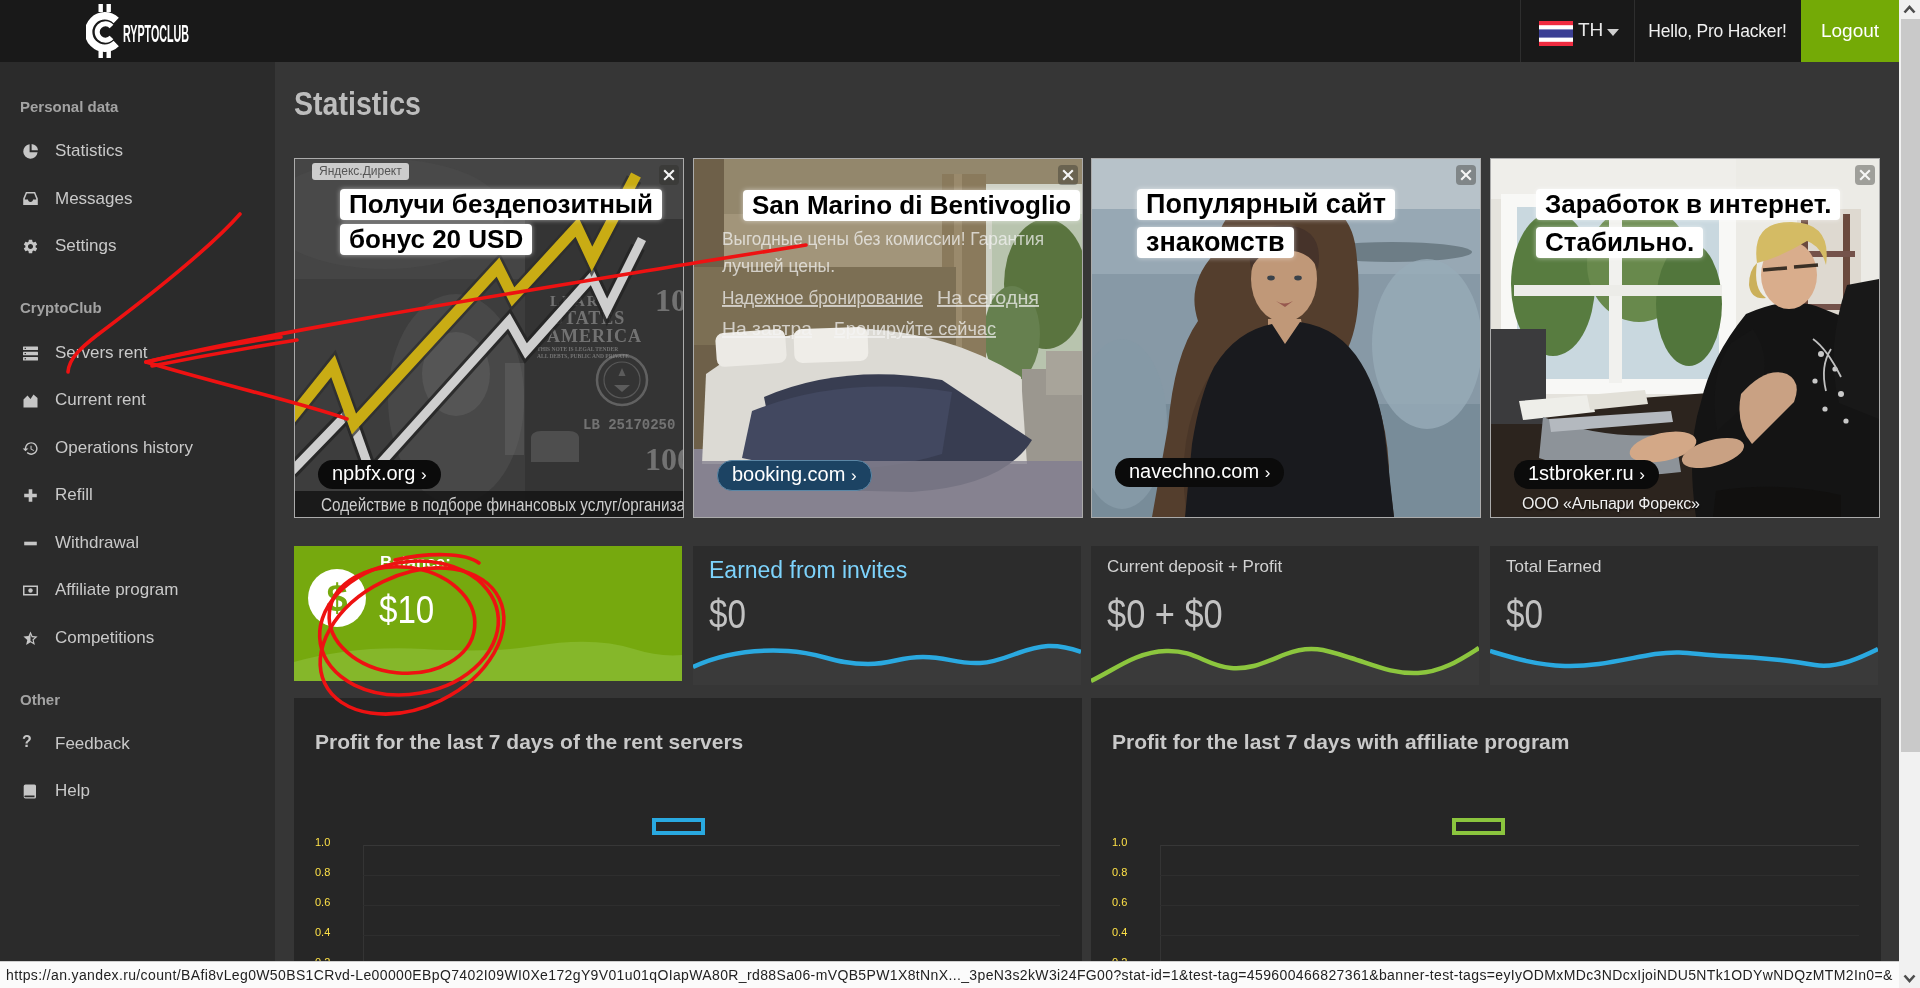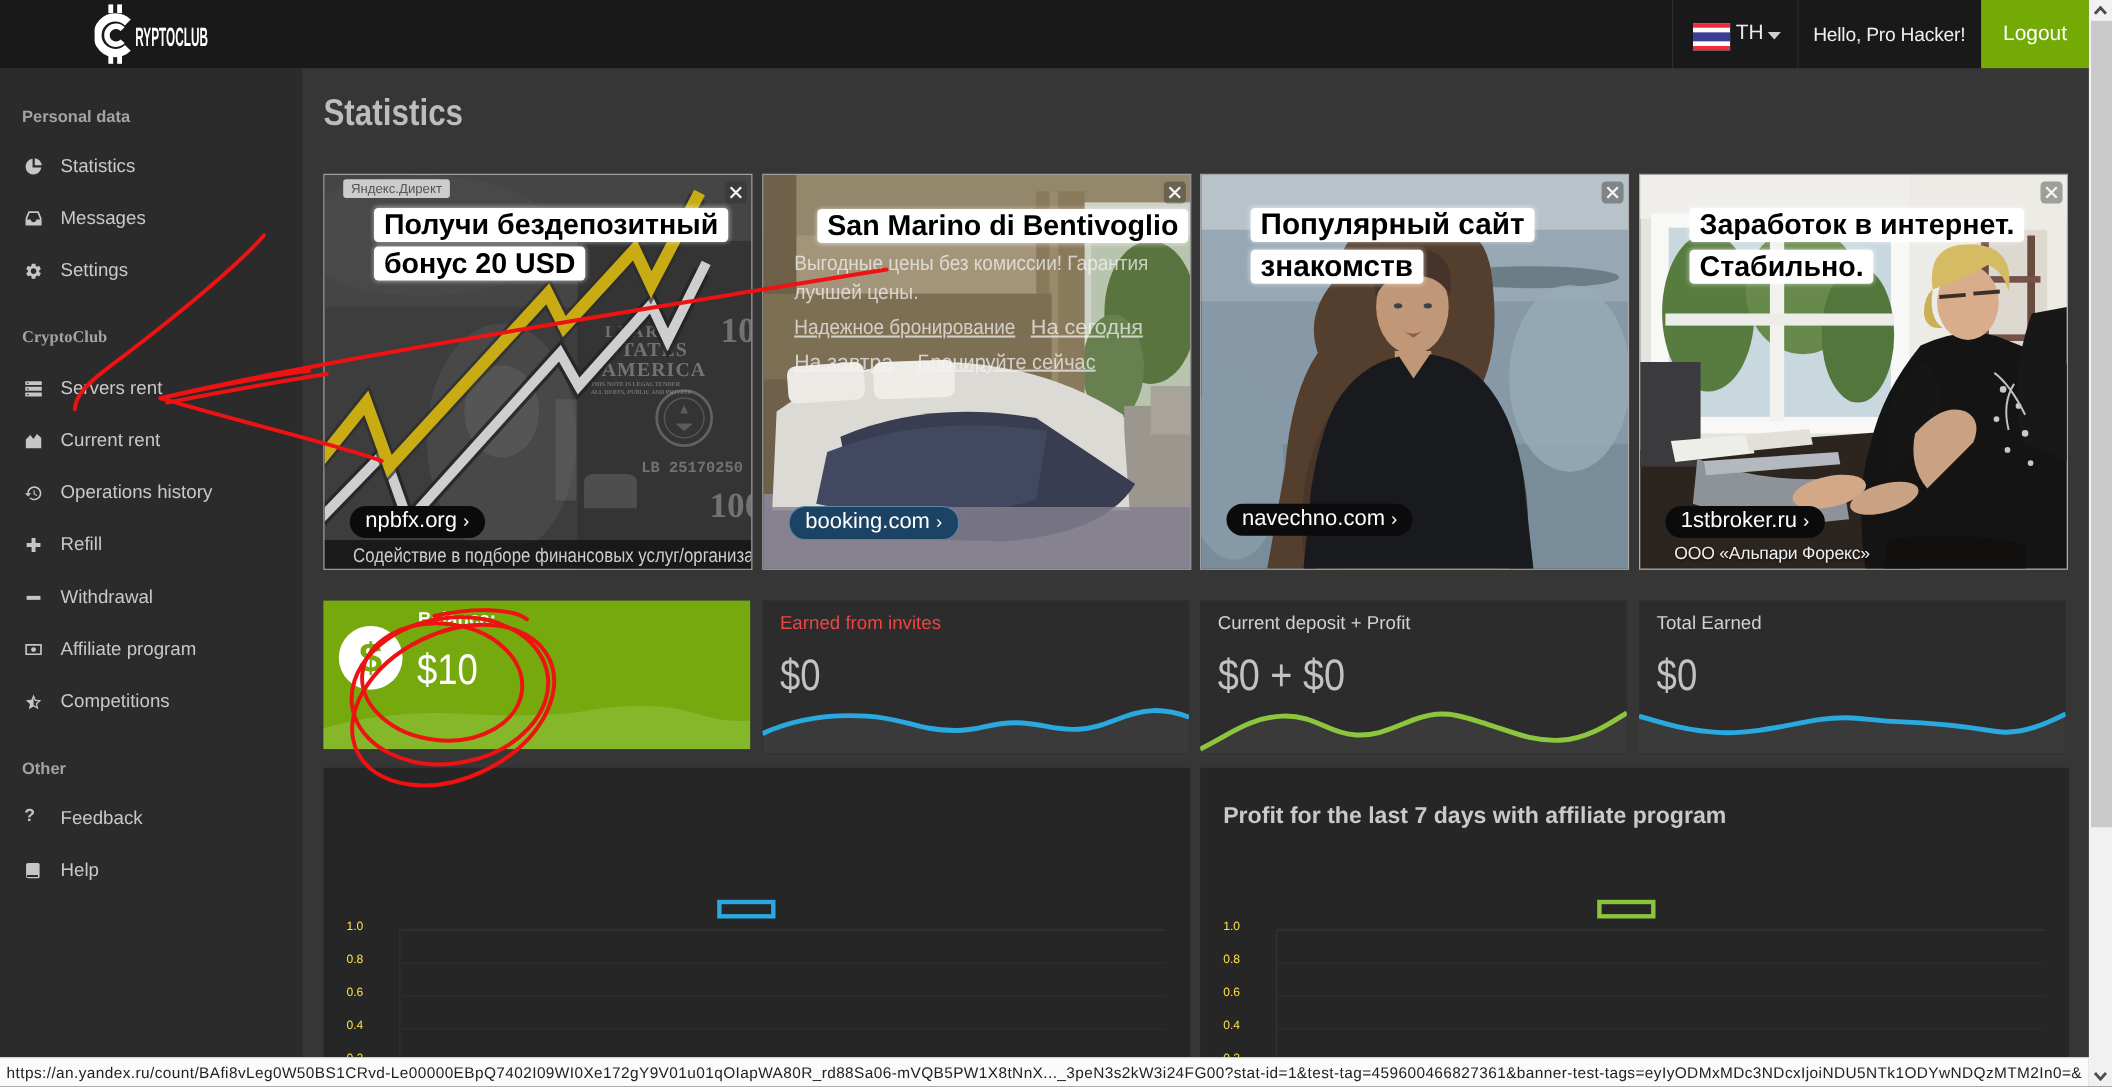--- a/index.html
+++ b/index.html
@@ -78,21 +78,21 @@
     <div class="m-item" style="top:79px;">Statistics</div>
     <svg class="m-ic" style="top:128px;" viewBox="0 0 17 17" fill="#c6c6c6">
       <path d="M13.1,2 H3.9 L1.2,8.5 V15 H15.8 V8.5 Z M14.2,9.5 H11 c0,1.4-1.1,2.5-2.5,2.5 S6,10.9 6,9.5 H2.8 V8.8 L4.9,3.6 h7.2 l2.1,5.2 Z"></path>
     </svg>
     <div class="m-item" style="top:126.5px;">Messages</div>
     <svg class="m-ic" style="top:176px;" viewBox="0 0 24 24" fill="#c6c6c6">
       <path d="M19.14 12.94c.04-.3.06-.61.06-.94 0-.32-.02-.64-.07-.94l2.03-1.58c.18-.14.23-.41.12-.61l-1.92-3.32c-.12-.22-.37-.29-.59-.22l-2.39.96c-.5-.38-1.03-.7-1.62-.94l-.36-2.54c-.04-.24-.24-.41-.48-.41h-3.84c-.24 0-.43.17-.47.41l-.36 2.54c-.59.24-1.13.57-1.62.94l-2.39-.96c-.22-.08-.47 0-.59.22L2.74 8.87c-.12.21-.08.47.12.61l2.03 1.58c-.05.3-.09.63-.09.94s.02.64.07.94l-2.03 1.58c-.18.14-.23.41-.12.61l1.92 3.32c.12.22.37.29.59.22l2.39-.96c.5.38 1.03.7 1.62.94l.36 2.54c.05.24.24.41.48.41h3.84c.24 0 .44-.17.47-.41l.36-2.54c.59-.24 1.13-.56 1.62-.94l2.39.96c.22.08.47 0 .59-.22l1.92-3.32c.12-.22.07-.47-.12-.61l-2.01-1.58zM12 15.6c-1.98 0-3.6-1.62-3.6-3.6s1.62-3.6 3.6-3.6 3.6 1.62 3.6 3.6-1.62 3.6-3.6 3.6z"></path>
     </svg>
     <div class="m-item" style="top:174px;">Settings</div>
 
-    <div class="m-head" style="top:237px;font-family:Liberation Serif, serif;">CryptoClub</div>
+    <div class="m-head" style="top:237px;">CryptoClub</div>
     <svg class="m-ic" style="top:282.5px;" viewBox="0 0 17 17" fill="#c6c6c6">
       <rect x="1" y="1.5" width="15" height="3.6" rx="0.5"></rect>
         <rect x="1" y="6.7" width="15" height="3.6" rx="0.5"></rect>
         <rect x="1" y="11.9" width="15" height="3.6" rx="0.5"></rect>
       <g fill="#2b2b2b">
           <rect x="2.6" y="2.8" width="1.4" height="1.1"></rect>
           <rect x="2.6" y="8" width="1.4" height="1.1"></rect>
           <rect x="2.6" y="13.2" width="1.4" height="1.1"></rect>
         </g>
     </svg>
@@ -293,21 +293,21 @@
   <div class="card" id="card1" style="left:294px; background:#76a90e; height:135px;">
     <svg width="388" height="135" viewBox="0 0 388 135" style="position:absolute;left:0;top:0;">
       <path d="M0,135 L0,116 Q60,99 130,103 Q200,107 240,100 Q300,90 340,103 Q365,111 388,109 L388,135 Z" fill="#85b72a"></path>
       <circle cx="43" cy="52" r="29" fill="#fff"></circle>
       <text x="43" y="65" text-anchor="middle" font-size="38" font-weight="bold" fill="#76a90e" font-family="Liberation Sans, sans-serif">$</text>
     </svg>
     <div style="position:absolute; left:86px; top:7px; color:#fff; font-weight:bold; font-size:17px;">Balance:</div>
     <div style="position:absolute; left:85px; top:42px; color:#fff; font-size:39px; transform:scaleX(0.85); transform-origin:0 0;">$10</div>
   </div>
   <div class="card" id="card2" style="left:693px;">
-    <div style="position:absolute; left:16px; top:11px; color:#ef4444; font-size:17px;">Earned from invites</div>
+    <div style="position:absolute; left:16px; top:11px; color:#7dd3fc; font-size:23px;">Earned from invites</div>
     <div style="position:absolute; left:16px; top:46px; color:#c2c2c2; font-size:40px; transform:scaleX(0.83); transform-origin:0 0;">$0</div>
     <svg width="388" height="48" viewBox="0 0 388 48" style="position:absolute;left:0;top:91px;">
       <path d="M0,30 C30,16 60,12 95,14 C130,16 140,27 175,27 C200,27 205,20 230,20 C255,20 262,27 287,26 C312,25 330,10 355,9 C370,8.5 380,12 388,15 L388,48 L0,48 Z" fill="#3a3a3a"></path>
       <path d="M0,30 C30,16 60,12 95,14 C130,16 140,27 175,27 C200,27 205,20 230,20 C255,20 262,27 287,26 C312,25 330,10 355,9 C370,8.5 380,12 388,15" fill="none" stroke="#2aa9e0" stroke-width="4.5"></path>
     </svg>
   </div>
   <div class="card" id="card3" style="left:1091px;">
     <div style="position:absolute; left:16px; top:11px; color:#d2d2d2; font-size:17px;">Current deposit + Profit</div>
     <div style="position:absolute; left:16px; top:46px; color:#c2c2c2; font-size:40px; transform:scaleX(0.86); transform-origin:0 0;">$0 + $0</div>
     <svg width="388" height="48" viewBox="0 0 388 48" style="position:absolute;left:0;top:91px;">
@@ -318,20 +318,21 @@
   <div class="card" id="card4" style="left:1490px;">
     <div style="position:absolute; left:16px; top:11px; color:#d2d2d2; font-size:17px;">Total Earned</div>
     <div style="position:absolute; left:16px; top:46px; color:#c2c2c2; font-size:40px; transform:scaleX(0.83); transform-origin:0 0;">$0</div>
     <svg width="388" height="48" viewBox="0 0 388 48" style="position:absolute;left:0;top:91px;">
       <path d="M0,14 C20,20 45,28 75,29 C105,30 135,22 165,17 C195,13 205,18 235,19 C265,20 295,23 325,28 C348,31.5 372,20 388,12 L388,48 L0,48 Z" fill="#3a3a3a"></path>
       <path d="M0,14 C20,20 45,28 75,29 C105,30 135,22 165,17 C195,13 205,18 235,19 C265,20 295,23 325,28 C348,31.5 372,20 388,12" fill="none" stroke="#2aa9e0" stroke-width="4.5"></path>
     </svg>
   </div>
 
   <div class="panel" id="panelL" style="left:294px; width:788px;">
+    <div class="ptitle">Profit for the last 7 days of the rent servers</div>
     <div class="legend" style="left:358px; top:120px; border:4px solid #29a9e0;"></div>
     <div class="ylab" style="left:21px; top:138px;">1.0</div>
     <div class="ylab" style="left:21px; top:168px;">0.8</div>
     <div class="ylab" style="left:21px; top:198px;">0.6</div>
     <div class="ylab" style="left:21px; top:228px;">0.4</div>
     <div class="ylab" style="left:21px; top:258px;">0.2</div>
     <div class="grid" style="left:69px; top:147px; width:697px; background:#373737;"></div>
     <div style="position:absolute; left:69px; top:147px; width:1px; height:117px; background:#343434;"></div>
     <div class="grid" style="left:69px; top:177px; width:697px;"></div>
     <div class="grid" style="left:69px; top:207px; width:697px;"></div>

